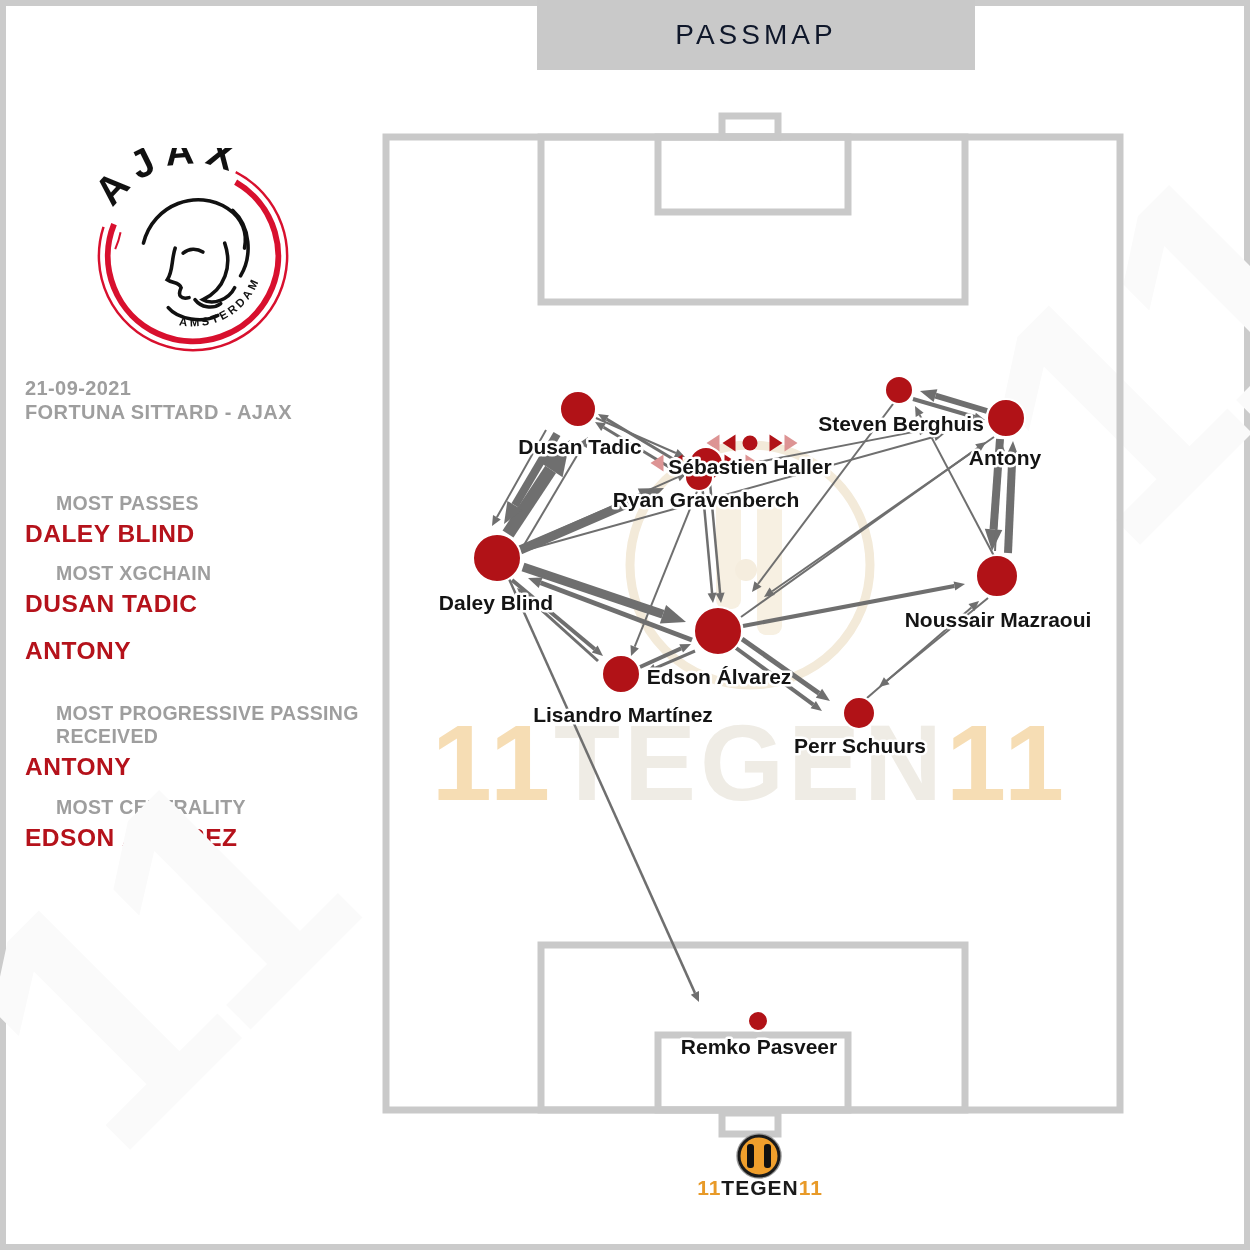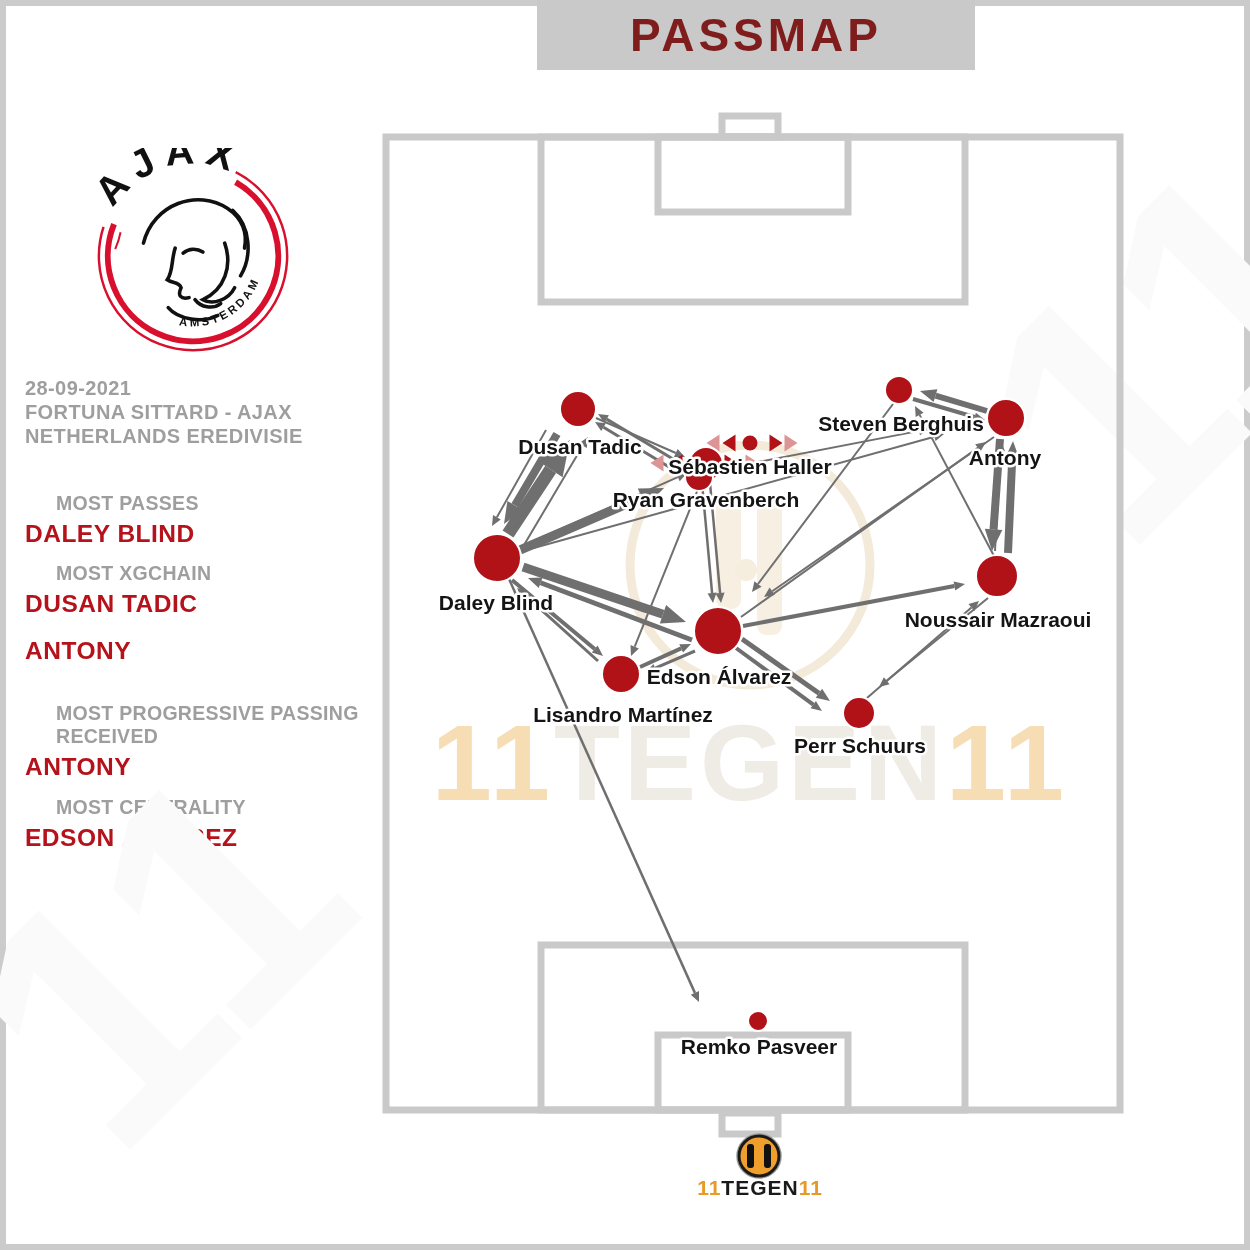--- a/index.html
+++ b/index.html
@@ -1,21 +1,21 @@
 <!DOCTYPE html>
 <html><head>
 <meta charset="utf-8">
 <style>
   html,body{margin:0;padding:0;background:#fff;}
   #canvas{position:relative;width:1250px;height:1250px;background:#ffffff;overflow:hidden;
           font-family:"Liberation Sans", sans-serif;}
   .frame{position:absolute;left:0;top:0;width:1238px;height:1238px;border:6px solid #cbcbcb;z-index:1;}
   .banner{position:absolute;left:537px;top:0;width:438px;height:70px;background:#c9c9c9;z-index:2;
           display:flex;align-items:center;justify-content:center;}
-  .banner span{color:#7f1d1d;font-weight:bold;font-size:46px;letter-spacing:4px;}
+  .banner span{color:#0f172a;font-weight:normal;font-size:28px;letter-spacing:4px;}
   .sidebar{position:absolute;left:25px;top:0;width:370px;z-index:2;}
   .matchinfo{position:absolute;left:0;top:376px;color:#9e9e9e;font-size:20px;font-weight:bold;
              line-height:24px;letter-spacing:0.4px;}
   .stat{position:absolute;left:0;}
   .stat .lbl{color:#9e9e9e;font-size:19.5px;font-weight:bold;letter-spacing:0.3px;margin-left:31px;}
   .stat .val{color:#b5121b;font-size:24.5px;font-weight:bold;letter-spacing:0.5px;margin-top:5px;}
   .crest{position:absolute;left:84px;top:148px;z-index:2;}
   svg.map{position:absolute;left:0;top:0;z-index:3;pointer-events:none;}
   .footer{position:absolute;left:610px;top:1176px;width:300px;text-align:center;z-index:4;
           font-size:21px;font-weight:bold;letter-spacing:1px;}
@@ -55,23 +55,22 @@
     <text font-family="Liberation Sans, sans-serif" font-size="40" font-weight="bold" fill="#111111" letter-spacing="9">
       <textPath href="#ajaxArc" startOffset="6%">AJAX</textPath>
     </text>
     <text font-family="Liberation Sans, sans-serif" font-size="11.5" font-weight="bold" fill="#111111" letter-spacing="3">
       <textPath href="#amsArc" startOffset="4%">AMSTERDAM</textPath>
     </text>
   </svg>
 
   <div class="sidebar">
     <div class="matchinfo">
-      <div>28-09-2021</div>
+      <div>21-09-2021</div>
       <div>FORTUNA SITTARD - AJAX</div>
-      <div>NETHERLANDS EREDIVISIE</div>
     </div>
     <div class="stat" style="top:492px">
       <div class="lbl">MOST PASSES</div>
       <div class="val">DALEY BLIND</div>
     </div>
     <div class="stat" style="top:562px">
       <div class="lbl">MOST XGCHAIN</div>
       <div class="val">DUSAN TADIC</div>
     </div>
     <div class="stat" style="top:632px">

